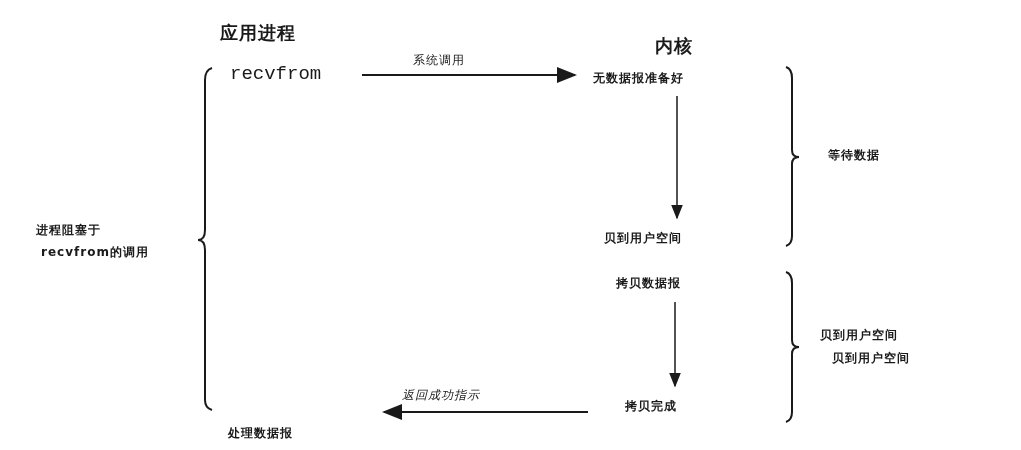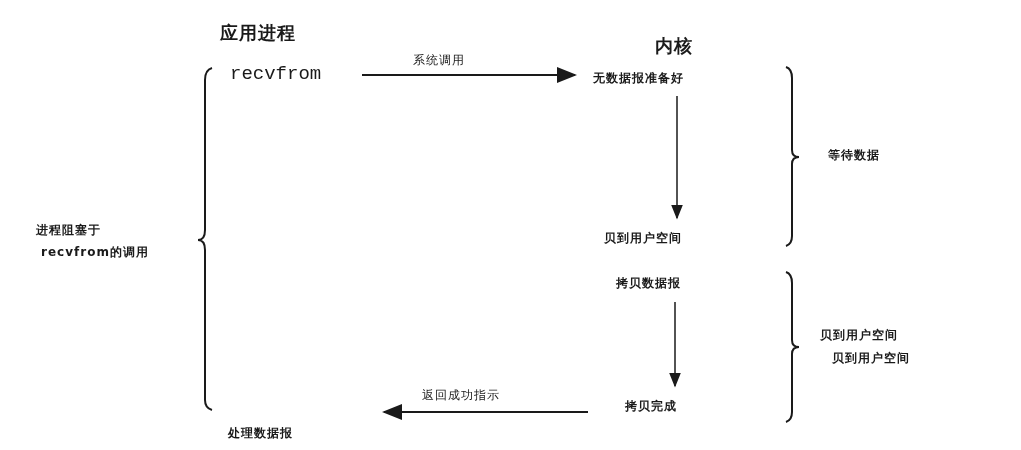--- a/index.html
+++ b/index.html
@@ -46,14 +46,14 @@
 <div class="t" style="left:616px;top:275px;">拷贝数据报</div>
 <div class="t" style="left:625px;top:398px;">拷贝完成</div>
 
 <div class="t" style="left:820px;top:147px;margin-left:8px;">等待数据</div>
 <div class="t" style="left:820px;top:327px;">贝到用户空间</div>
 <div class="t" style="left:832px;top:350px;">贝到用户空间</div>
 
 <div class="t" style="left:36px;top:222px;">进程阻塞于</div>
 <div class="t" style="left:17px;top:244px;margin-left:24px;">recvfrom的调用</div>
 
-<div class="t" style="left:422px;top:387px;font-weight:normal;">返回成功指示</div>
+<div class="t" style="left:402px;top:387px;font-weight:normal;font-style:italic;">返回成功指示</div>
 <div class="t" style="left:228px;top:425px;">处理数据报</div>
 
 </body></html>

